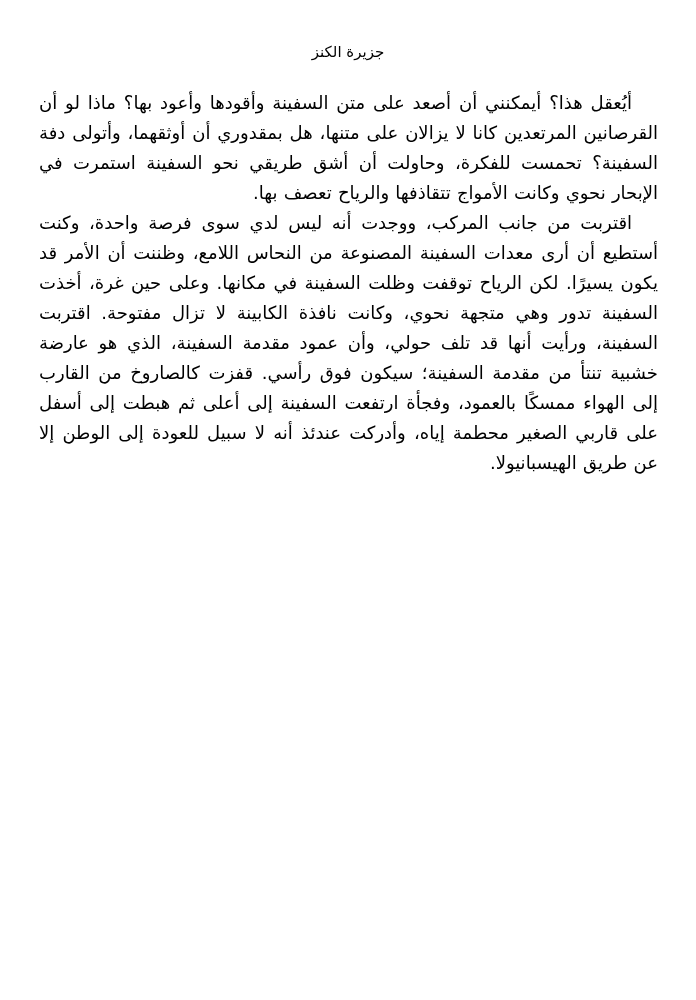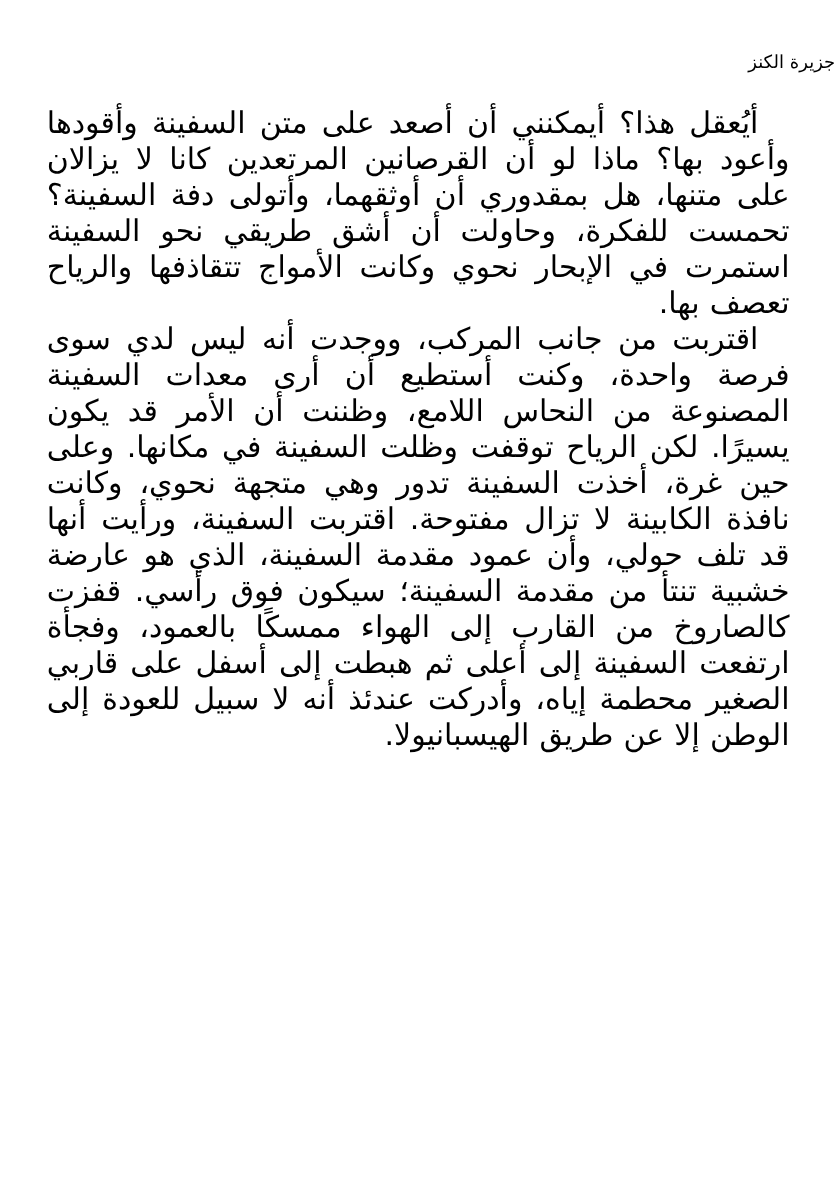--- a/index.html
+++ b/index.html
@@ -14,31 +14,32 @@
     background: #ffffff;
     color: #000000;
     direction: rtl;
     font-family: "DejaVu Sans", sans-serif;
     overflow: hidden;
     box-sizing: border-box;
   }
   .page-title {
     margin: 0;
     padding-top: 42px;
+    text-align: center;
     font-size: 15px;
     font-weight: normal;
     line-height: 20px;
     color: #000000;
   }
   .content {
     margin: 26px 38px 0 39px;
   }
   .content p {
     margin: 0;
-    font-size: 25px;
+    font-size: 18px;
     line-height: 30px;
     text-align: justify;
     text-indent: 26px;
     color: #000000;
     word-spacing: 0.5px;
   }
 </style>
 </head>
 <body>
 

